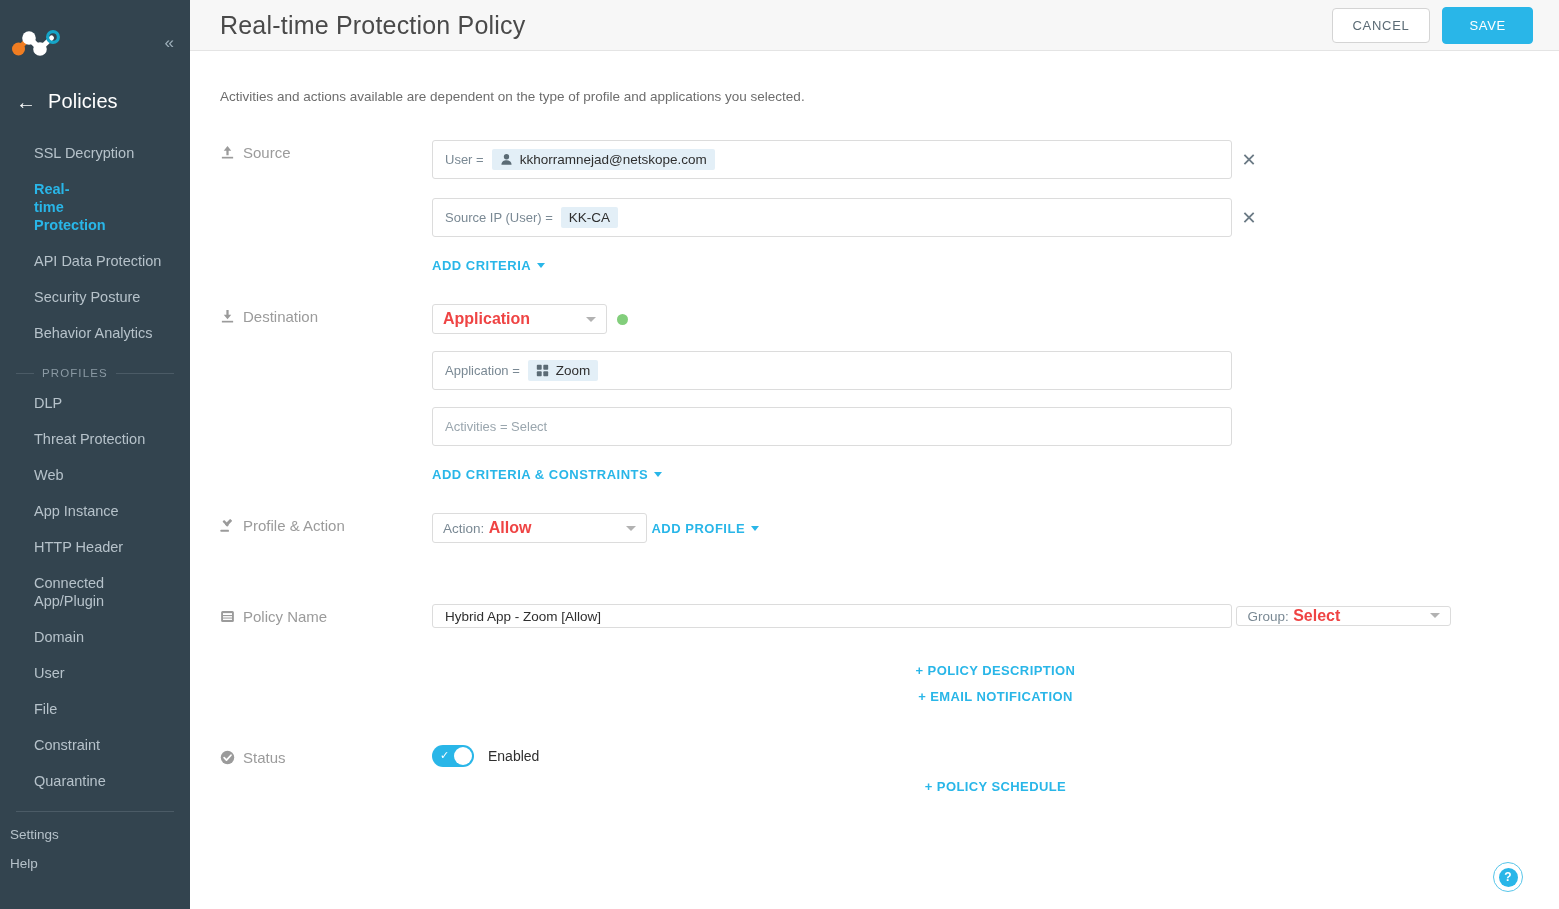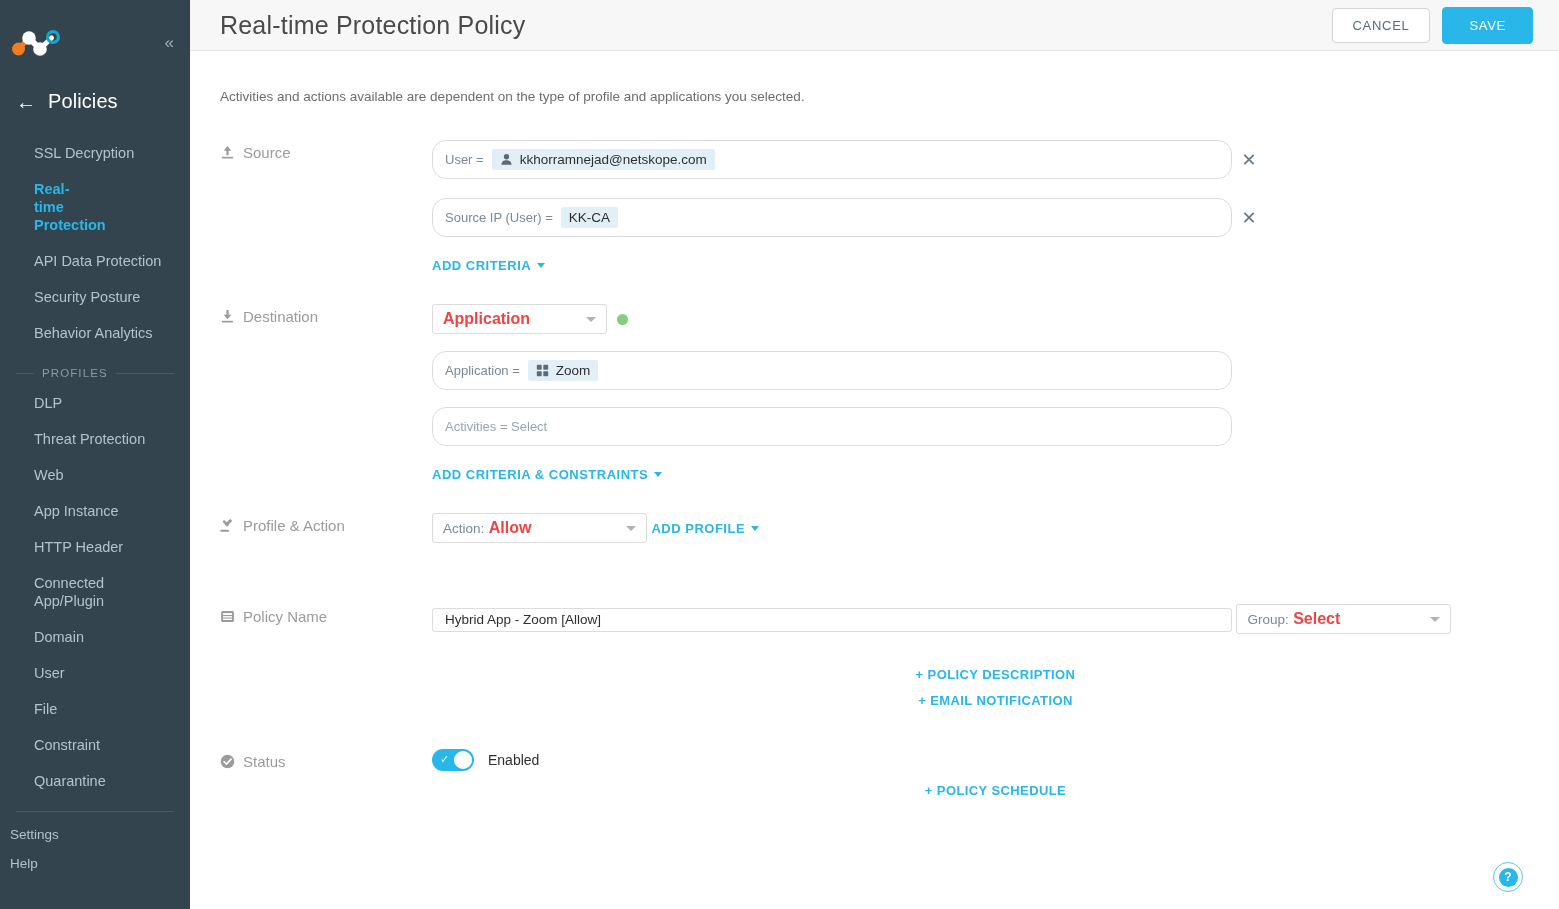--- a/index.html
+++ b/index.html
@@ -86,21 +86,21 @@
   .row-label {
     width: 212px; flex: 0 0 212px;
     display: flex; align-items: center; gap: 8px;
     color: #9b9b9b; font-size: 15px; padding-top: 4px;
   }
   .row-label .ico { width: 15px; height: 15px; display: inline-block; flex: 0 0 15px; }
   .row-body { flex: 1; }
 
   .criteria {
     width: 800px; min-height: 39px;
-    border: 1px solid #dcdcdc; border-radius: 14px;
+    border: 1px solid #dcdcdc; border-radius: 3px;
     background: #fff; display: flex; align-items: center;
     padding: 0 12px; margin-bottom: 0;
   }
   .criteria .key { font-size: 13px; color: #7a8994; margin-right: 8px; }
   .criteria .placeholder { font-size: 13px; color: #9aa6ae; }
   .chip {
     background: #e3eff7; border-radius: 2px;
     padding: 3px 8px; display: inline-flex; align-items: center; gap: 7px;
     font-size: 13.5px; color: #2f2f2f;
   }
@@ -373,21 +373,21 @@
                 <rect x="1.2" y="2.2" width="13.6" height="11.6" rx="1.6" fill="#9b9b9b"></rect>
                 <rect x="3.2" y="4.4" width="9.6" height="2" fill="#ffffff"></rect>
                 <rect x="3.2" y="7.6" width="9.6" height="1.5" fill="#ffffff"></rect>
                 <rect x="3.2" y="10.2" width="9.6" height="1.5" fill="#ffffff"></rect>
               </svg>
           </span>
           <span>Policy Name</span>
         </div>
         <div class="row-body">
           <input class="textinput" type="text" style="margin-bottom: 18px;" value="Hybrid App - Zoom [Allow]">
-          <div class="select" style="min-width:215px;height:30px">
+          <div class="select" style="min-width:215px;height:20px">
             <span>
               <span class="sel-key">Group:</span>
               <span class="sel-text">Select</span>
             </span>
             <span class="sel-caret"></span>
           </div>
           <a class="plus-link" style="margin-top:17px">+ POLICY DESCRIPTION</a>
           <a class="plus-link">+ EMAIL NOTIFICATION</a>
         </div>
       </div>

